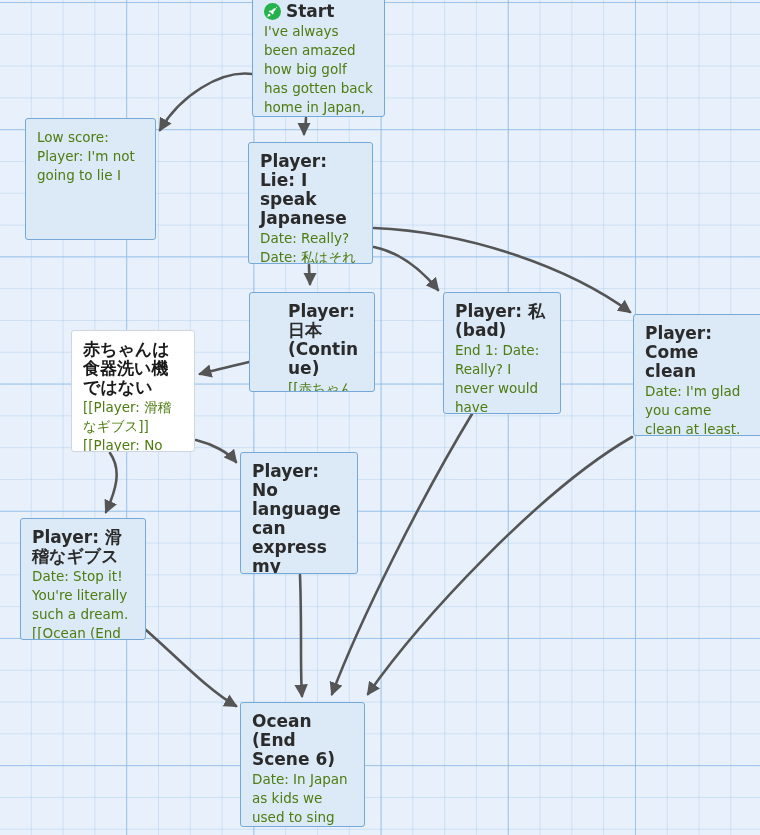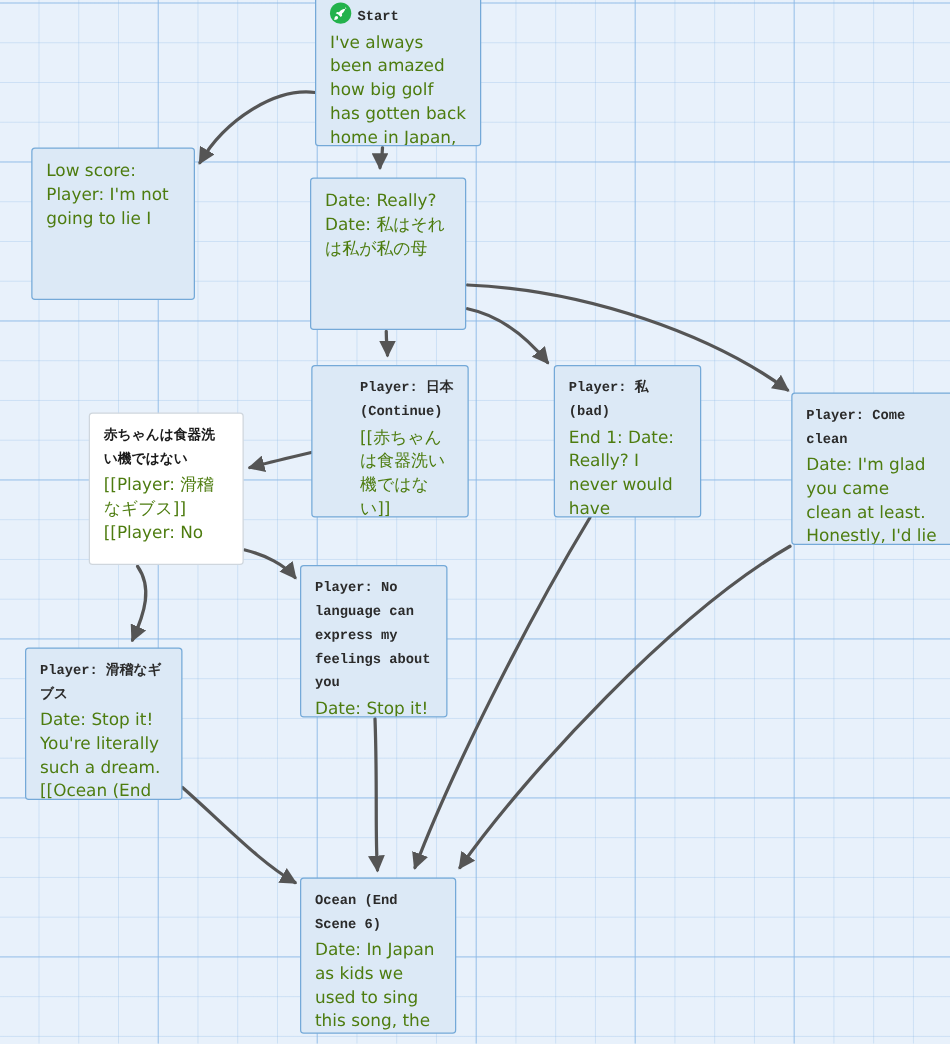--- a/index.html
+++ b/index.html
@@ -45,28 +45,27 @@
     border: 1px solid #74a9d8;
     border-radius: 3px;
     padding: 9px 11px 0 11px;
     overflow: hidden;
   }
   .node.white {
     background: #ffffff;
     border: 1px solid #cfd6dd;
   }
   .node-title {
-    font-size: 11px;
+    font-size: 17px;
     font-weight: bold;
     color: #2b2b2b;
     line-height: 19px;
     margin: 0 0 1px 0;
     white-space: pre-wrap;
     word-break: break-word;
-    font-family: Liberation Mono, monospace;
   }
   .node.white .node-title {
     color: #1a1a1a;
   }
   .node-body {
     font-size: 13.5px;
     color: #4d7c0f;
     line-height: 19px;
     white-space: pre-wrap;
     word-break: break-word;
@@ -119,23 +118,24 @@
         <div class="node-title"><span class="start-badge"><svg width="11" height="11" viewBox="0 0 11 11">
               <path d="M9.6 1.4C7.4 1 5 2.2 3.6 4.1L2.1 3.9 1 5l2 1 2 2 1.1-1.1-.2-1.5C7.8 4 9 1.6 8.6 0z" transform="translate(0.6,0.6)" fill="#ffffff"></path>
               <path d="M1.2 8.2c.6-.6 1.4-.6 1.9 0 .5.6.4 1.4-.1 1.9-.6.5-2.6.8-2.6.8s.2-2.1.8-2.7z" fill="#ffffff"></path>
             </svg></span><span>Start</span></div>
         <div class="node-body">I've always been amazed how big golf has gotten back home in Japan,</div>
       </div>
       <div class="node" style="left: 25px; top: 118px; width: 131px; height: 122px;">
         <div class="node-body">Low score: Player: I'm not going to lie I</div>
       </div>
       <div class="node" style="left: 248px; top: 142px; width: 125px; height: 122px;">
+        <div class="node-title">Player: Lie: I speak Japanese</div>
         <div class="node-body">Date: Really? Date: 私はそれは私が私の母</div>
       </div>
-      <div class="node" style="left: 249px; top: 292px; width: 126px; height: 122px; padding-left: 38px;">
+      <div class="node" style="left: 249px; top: 292px; width: 126px; height: 100px; padding-left: 38px;">
         <div class="node-title">Player: 日本 (Continue)</div>
         <div class="node-body">[[赤ちゃんは食器洗い機ではない]]</div>
       </div>
       <div class="node white" style="left: 71px; top: 330px; width: 124px; height: 122px;">
         <div class="node-title">赤ちゃんは食器洗い機ではない</div>
         <div class="node-body">[[Player: 滑稽なギブス]] [[Player: No</div>
       </div>
       <div class="node" style="left: 443px; top: 292px; width: 118px; height: 122px;">
         <div class="node-title">Player: 私 (bad)</div>
         <div class="node-body">End 1: Date: Really? I never would have guessed... Date:</div>

